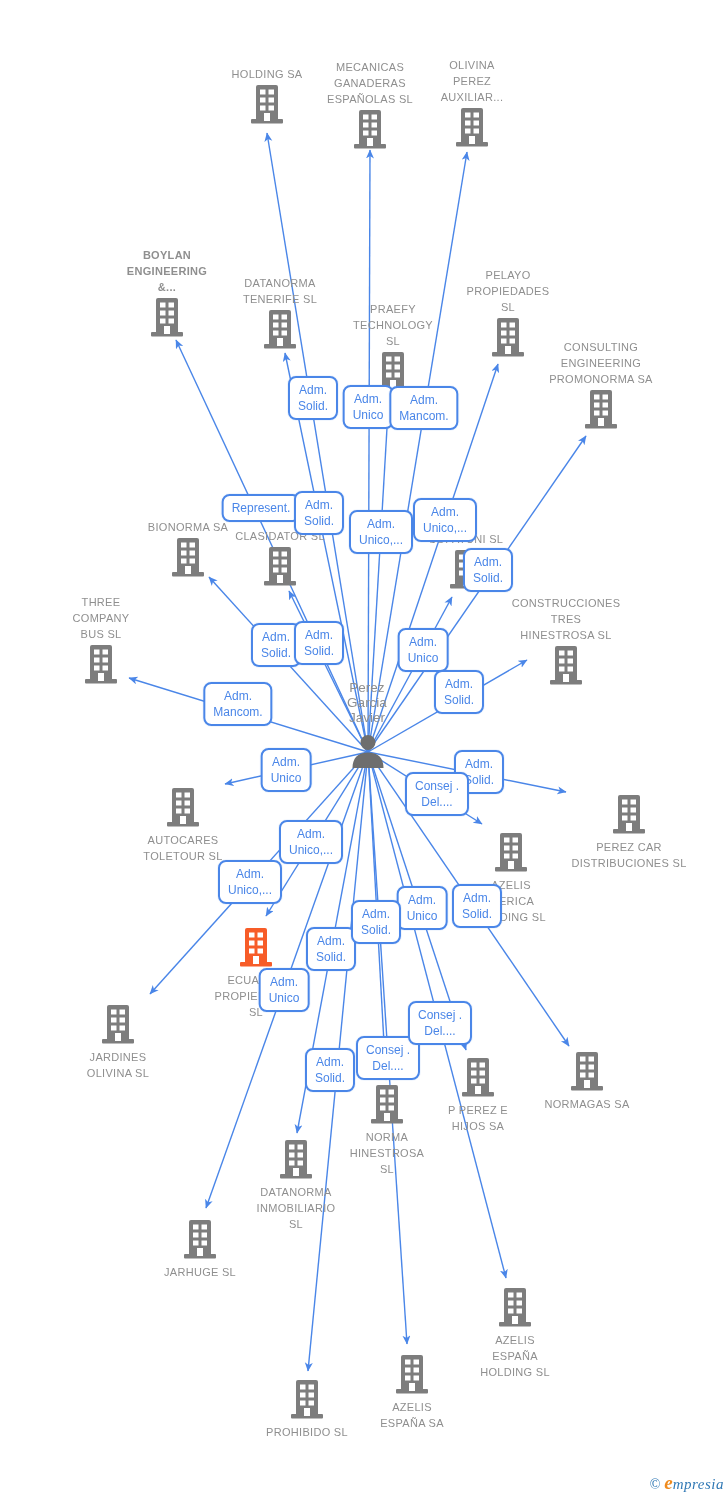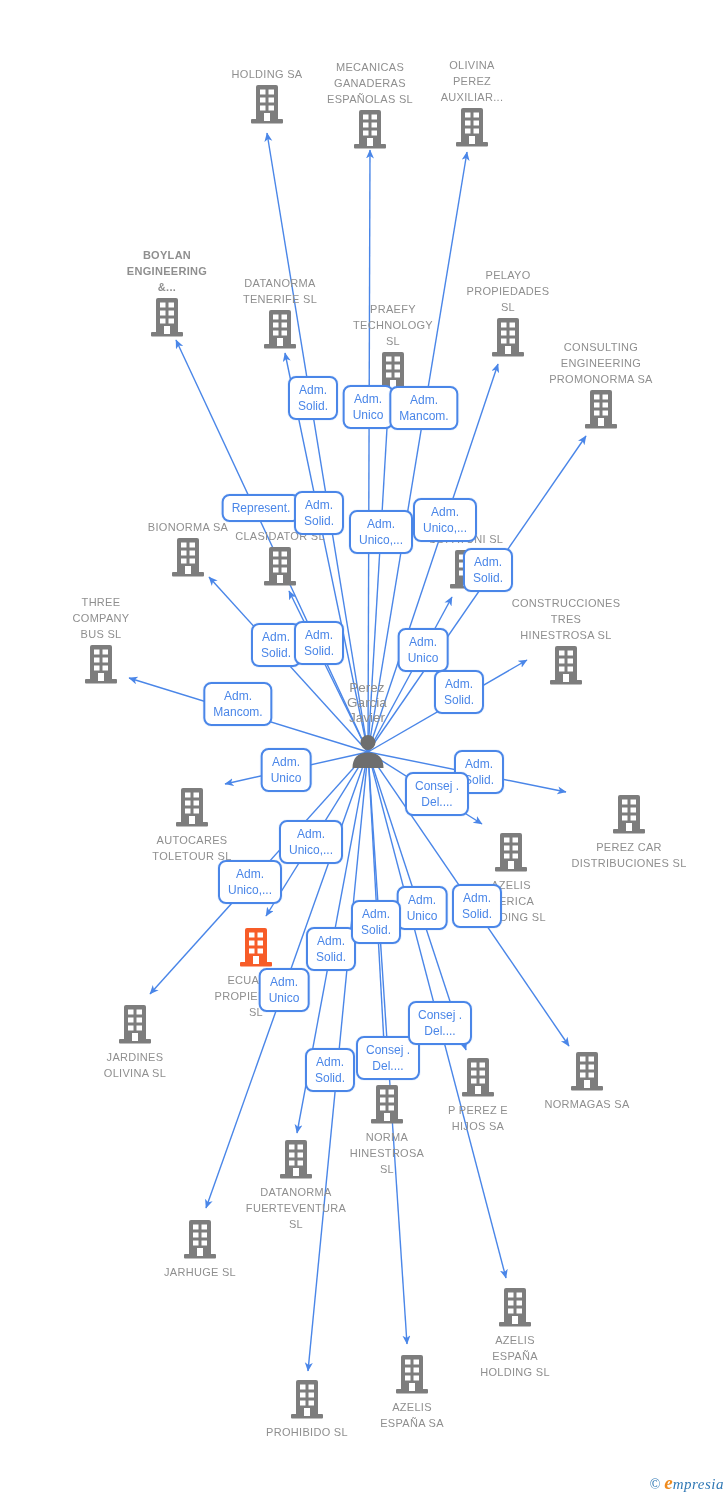--- a/index.html
+++ b/index.html
@@ -350,21 +350,21 @@
       <rect x="21.5" y="21.5" width="5.5" height="5" fill="#ffffff"></rect>
       <rect x="17" y="29" width="6" height="8" fill="#ffffff"></rect>
     </svg>
   </div>
       <div class="company-label above">
         <div>THREE</div>
         <div>COMPANY</div>
         <div>BUS  SL</div>
       </div>
     </div>
-    <div class="company-node" style="left: 192px; top: 808px;">
+    <div class="company-node" style="left: 183px; top: 808px;">
       <div>
     <svg viewBox="0 0 40 42">
       <rect x="9" y="1" width="22" height="36" rx="2" fill="currentColor"></rect>
       <rect x="4" y="35" width="32" height="4.5" rx="1" fill="currentColor"></rect>
       <rect x="13" y="5.5" width="5.5" height="5" fill="#ffffff"></rect>
       <rect x="21.5" y="5.5" width="5.5" height="5" fill="#ffffff"></rect>
       <rect x="13" y="13.5" width="5.5" height="5" fill="#ffffff"></rect>
       <rect x="21.5" y="13.5" width="5.5" height="5" fill="#ffffff"></rect>
       <rect x="13" y="21.5" width="5.5" height="5" fill="#ffffff"></rect>
       <rect x="21.5" y="21.5" width="5.5" height="5" fill="#ffffff"></rect>
@@ -428,21 +428,21 @@
       <rect x="21.5" y="21.5" width="5.5" height="5" fill="#ffffff"></rect>
       <rect x="17" y="29" width="6" height="8" fill="#ffffff"></rect>
     </svg>
   </div>
       <div class="company-label below">
         <div>ECUADOR</div>
         <div>PROPIEDADES</div>
         <div>SL</div>
       </div>
     </div>
-    <div class="company-node" style="left: 135px; top: 1025px;">
+    <div class="company-node" style="left: 118px; top: 1025px;">
       <div>
     <svg viewBox="0 0 40 42">
       <rect x="9" y="1" width="22" height="36" rx="2" fill="currentColor"></rect>
       <rect x="4" y="35" width="32" height="4.5" rx="1" fill="currentColor"></rect>
       <rect x="13" y="5.5" width="5.5" height="5" fill="#ffffff"></rect>
       <rect x="21.5" y="5.5" width="5.5" height="5" fill="#ffffff"></rect>
       <rect x="13" y="13.5" width="5.5" height="5" fill="#ffffff"></rect>
       <rect x="21.5" y="13.5" width="5.5" height="5" fill="#ffffff"></rect>
       <rect x="13" y="21.5" width="5.5" height="5" fill="#ffffff"></rect>
       <rect x="21.5" y="21.5" width="5.5" height="5" fill="#ffffff"></rect>
@@ -520,21 +520,21 @@
       <rect x="21.5" y="5.5" width="5.5" height="5" fill="#ffffff"></rect>
       <rect x="13" y="13.5" width="5.5" height="5" fill="#ffffff"></rect>
       <rect x="21.5" y="13.5" width="5.5" height="5" fill="#ffffff"></rect>
       <rect x="13" y="21.5" width="5.5" height="5" fill="#ffffff"></rect>
       <rect x="21.5" y="21.5" width="5.5" height="5" fill="#ffffff"></rect>
       <rect x="17" y="29" width="6" height="8" fill="#ffffff"></rect>
     </svg>
   </div>
       <div class="company-label below">
         <div>DATANORMA</div>
-        <div>FUERTEVENTURA</div>
+        <div>INMOBILIARIO</div>
         <div>SL</div>
       </div>
     </div>
     <div class="company-node" style="left: 200px; top: 1240px;">
       <div>
     <svg viewBox="0 0 40 42">
       <rect x="9" y="1" width="22" height="36" rx="2" fill="currentColor"></rect>
       <rect x="4" y="35" width="32" height="4.5" rx="1" fill="currentColor"></rect>
       <rect x="13" y="5.5" width="5.5" height="5" fill="#ffffff"></rect>
       <rect x="21.5" y="5.5" width="5.5" height="5" fill="#ffffff"></rect>

